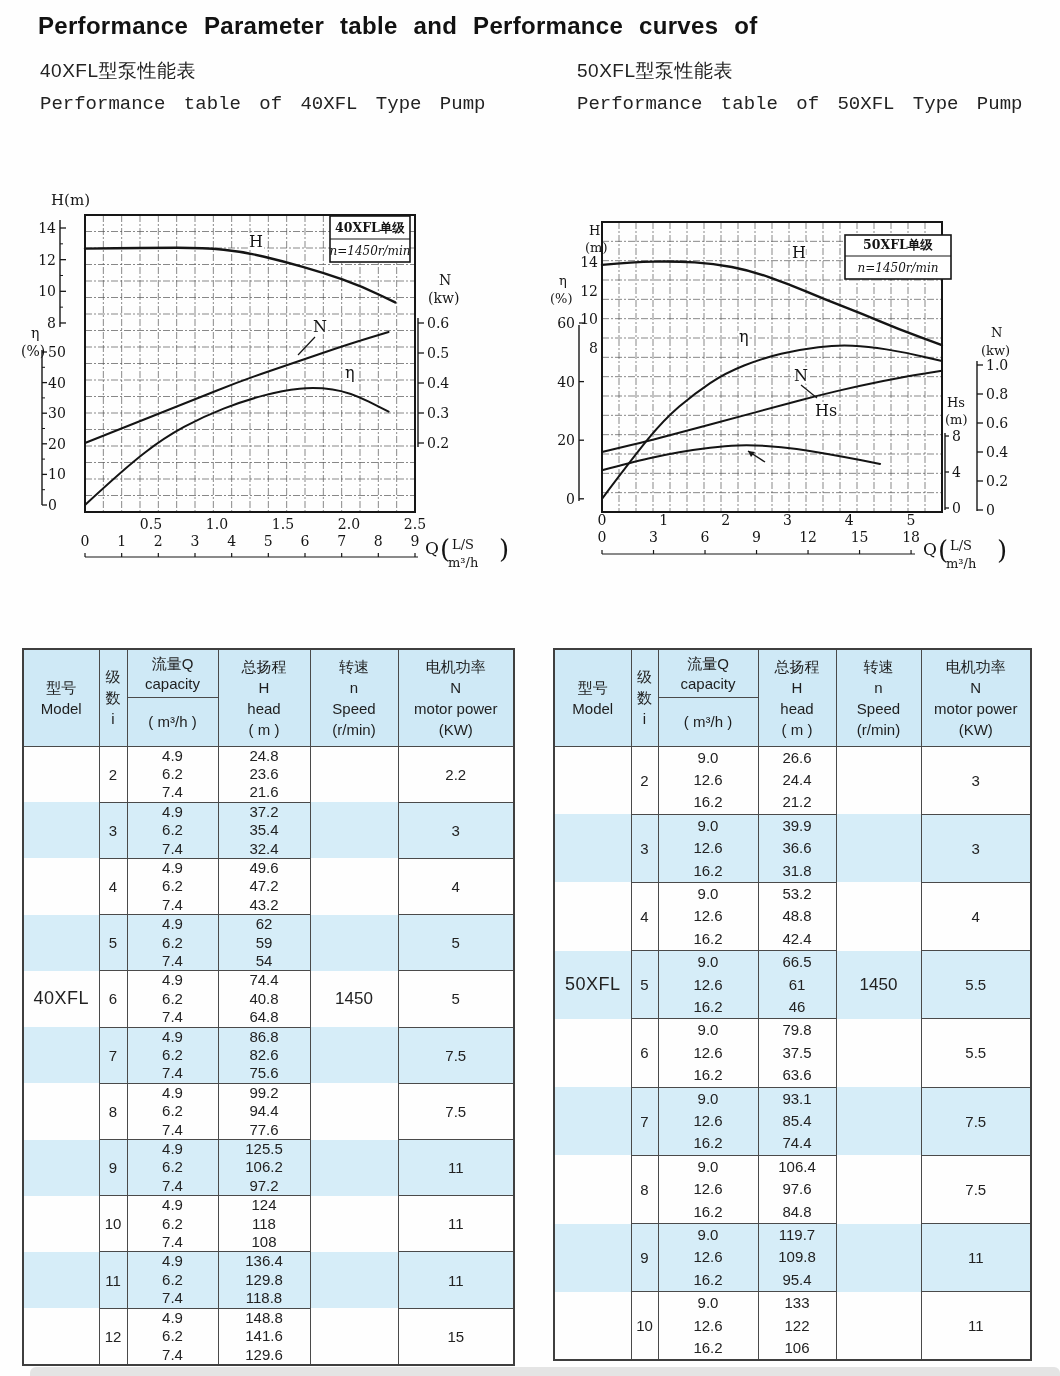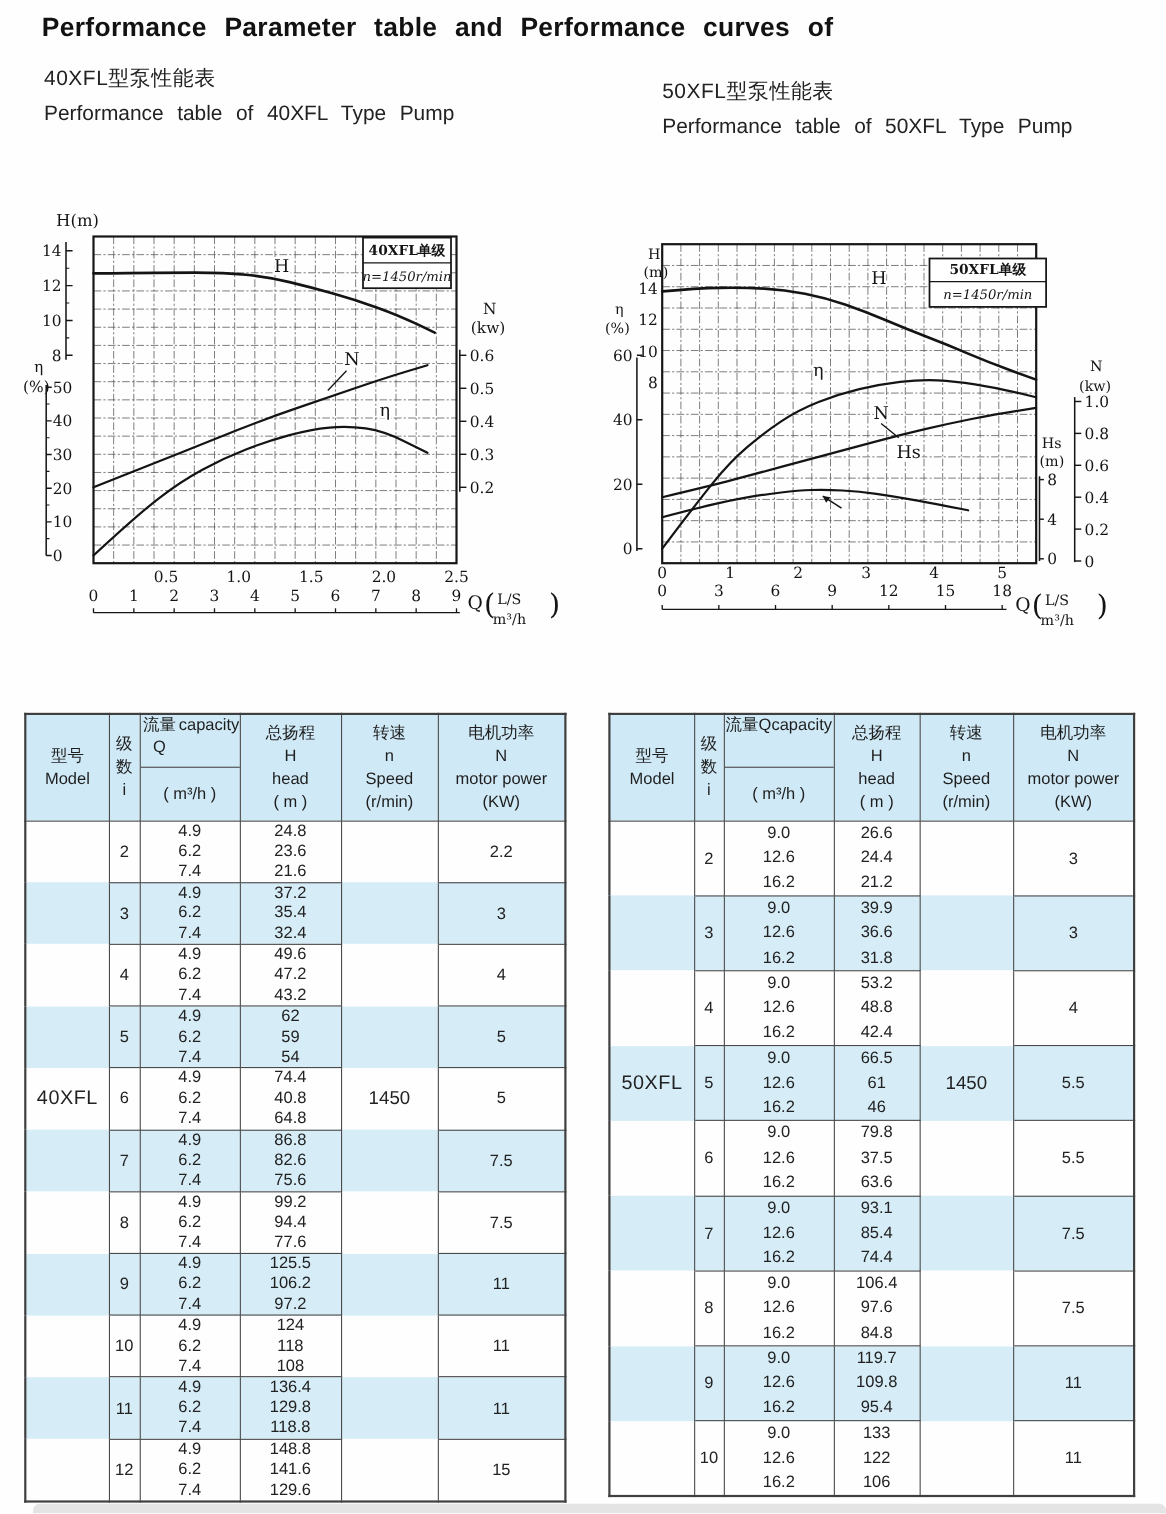--- a/index.html
+++ b/index.html
@@ -1,34 +1,34 @@
 <!DOCTYPE html>
 <html><head>
 <meta charset="utf-8">
 <style>
   html,body{margin:0;padding:0;}
   body{width:1060px;height:1376px;position:relative;background:#fefefe;overflow:hidden;
        font-family:"Liberation Sans","DejaVu Sans",sans-serif;color:#1c1c1c;}
   .page-title{position:absolute;left:38px;top:12px;font-size:24px;font-weight:bold;
        letter-spacing:.3px;word-spacing:9px;color:#121212;}
   .sec-cn{position:absolute;top:58px;font-size:19px;color:#222;letter-spacing:.5px;}
-  .sec-en{position:absolute;top:93px;font-size:19px;color:#222;word-spacing:7px;}
-  .sec-left{left:40px;} .sec-right{left:602px;margin-top:12px;}
+  .sec-en{position:absolute;top:93px;font-size:19px;color:#222;word-spacing:7px;font-family:Liberation Mono, monospace;}
+  .sec-left{left:40px;} .sec-right{left:577px;}
   .chart-svg{position:absolute;}
   .ct{font-family:"DejaVu Serif","Liberation Serif",serif;fill:#141414;}
   .tbl-wrap{position:absolute;}
   table.ptable{border-collapse:collapse;table-layout:fixed;width:100%;height:100%;
        border:2px solid #3f3f3f;}
   .ptable th,.ptable td{border-left:1px solid #4a4a4a;border-right:1px solid #4a4a4a;
        padding:0;text-align:center;vertical-align:middle;}
   .ptable thead th{border-bottom:1px solid #4a4a4a;background:#cfe9f6;font-weight:normal;
        font-size:15px;line-height:20px;color:#1e1e1e;}
   .ptable thead .hlines div{line-height:21px;}
   .cap-cell{height:100%;display:flex;flex-direction:column;}
-  .cap-top{flex:1;display:flex;flex-direction:row;justify-content:center;
+  .cap-top{flex:1;display:flex;flex-direction:column;justify-content:center;
        border-bottom:1px solid #4a4a4a;}
   .cap-bot{flex:1;display:flex;align-items:center;justify-content:center;text-align:right;}
   td.gb{border-top:1px solid #4a4a4a;border-bottom:1px solid #4a4a4a;font-size:15px;color:#222;}
   td.nov{border-top:none;border-bottom:none;font-size:15px;color:#222;}
   tr.stripe td{background:#d6edf8;}
   .vals div{line-height:18.4px;}
   .t1 .vals div{line-height:22.4px;}
   .model-label{font-size:18px;letter-spacing:.5px;}
   .speed-label{font-size:17px;}
   .bottom-strip{position:absolute;left:30px;top:1367px;width:1030px;height:9px;

